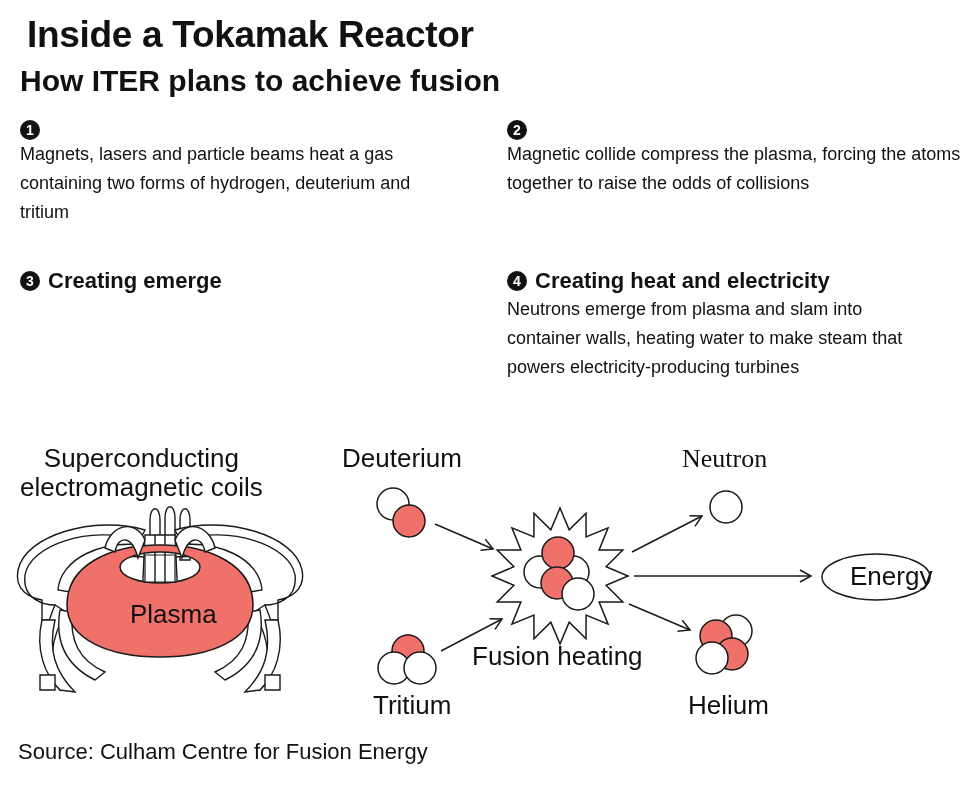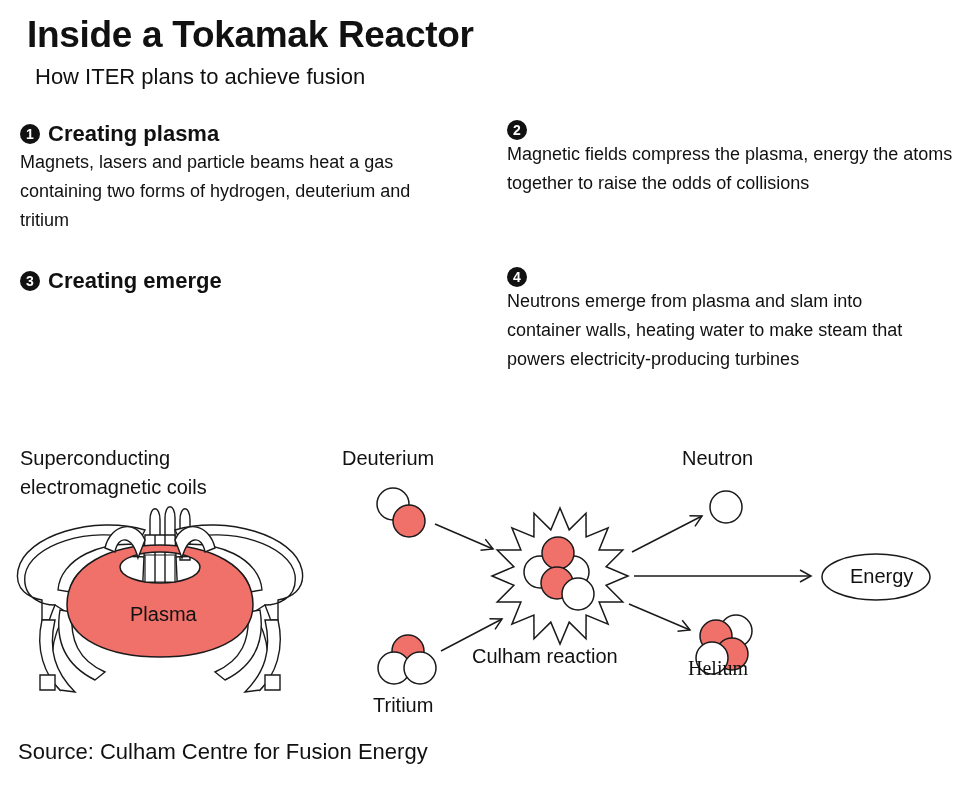--- a/index.html
+++ b/index.html
@@ -1,64 +1,64 @@
 <!DOCTYPE html>
 <html><head>
   <meta charset="utf-8">
   <style>
     html, body { margin: 0; padding: 0; background: #ffffff; }
     body { width: 970px; height: 804px; position: relative; overflow: hidden;
            font-family: "Liberation Sans", sans-serif; color: #111111; }
     .title { position: absolute; left: 27px; top: 14px; font-size: 37px; font-weight: bold; letter-spacing: -0.3px; }
-    .subtitle { position: absolute; left: 35px; top: 64px; font-size: 22px; font-weight: normal; }
+    .subtitle { position: absolute; left: 20px; top: 64px; font-size: 30px; font-weight: bold; }
     .step { position: absolute; width: 460px; }
     .step .head { font-size: 22px; font-weight: bold; line-height: 28px; display: flex; align-items: center; }
     .step .num { display: inline-flex; width: 20px; height: 20px; border-radius: 50%; background: #111;
                  color: #fff; font-size: 14px; font-weight: bold; align-items: center; justify-content: center;
                  margin-right: 8px; }
     .step .body { font-size: 18px; line-height: 29px; }
     #s1 { left: 20px; top: 120px; }
     #s2 { left: 507px; top: 120px; }
     #s3 { left: 20px; top: 267px; }
     #s4 { left: 507px; top: 267px; }
-    .lbl { position: absolute; font-size: 20px; line-height: 29px; }
+    .lbl { position: absolute; font-size: 26px; line-height: 29px; text-align: center; }
     .source { position: absolute; left: 18px; top: 739px; font-size: 22px; }
     svg#diagram { position: absolute; left: 0; top: 0; }
   </style>
 </head>
 <body>
 
 <div class="title">Inside a Tokamak Reactor</div>
 <div class="subtitle">How ITER plans to achieve fusion</div>
 
 <div class="step" id="s1">
   <div class="head">
     <span class="num">1</span>
-    <span>Creating plasma</span>
   </div>
   <div class="body" style="width:420px">Magnets, lasers and particle beams heat a gas containing two forms of hydrogen, deuterium and tritium</div>
 </div>
 
 <div class="step" id="s2">
   <div class="head">
     <span class="num">2</span>
   </div>
-  <div class="body" style="width:455px">Magnetic fields compress the plasma, energy the atoms together to raise the odds of collisions</div>
+  <div class="body" style="width:455px">Magnetic collide compress the plasma, forcing the atoms together to raise the odds of collisions</div>
 </div>
 
 <div class="step" id="s3">
   <div class="head">
     <span class="num">3</span>
     <span>Creating emerge</span>
   </div>
 </div>
 
 <div class="step" id="s4">
   <div class="head">
     <span class="num">4</span>
+    <span>Creating heat and electricity</span>
   </div>
   <div class="body" style="width:420px">Neutrons emerge from plasma and slam into container walls, heating water to make steam that powers electricity-producing turbines</div>
 </div>
 
 <svg id="diagram" width="970" height="804">
   <defs>
     <marker id="arrowhead" markerWidth="14" markerHeight="14" refX="12" refY="7" orient="auto" markerUnits="userSpaceOnUse">
       <path d="M1,1 L12,7 L1,13" fill="none" stroke="#1a1a1a" stroke-width="1.5"></path>
     </marker>
   </defs>
@@ -145,18 +145,18 @@
   <ellipse cx="876" cy="577" rx="54" ry="23" fill="#ffffff" stroke="#1a1a1a" stroke-width="1.5"></ellipse>
 </svg>
 
 <div class="lbl" style="left:20px; top:444px;">
   <div>Superconducting</div>
   <div>electromagnetic coils</div>
 </div>
 <div class="lbl" style="left:130px; top:600px;">Plasma</div>
 <div class="lbl" style="left:342px; top:444px;">Deuterium</div>
 <div class="lbl" style="left:373px; top:691px;">Tritium</div>
-<div class="lbl" style="left:472px; top:642px;">Culham reaction</div>
-<div class="lbl" style="left:682px; top:444px;">Neutron</div>
-<div class="lbl" style="left:688px; top:654px;font-family:Liberation Serif, serif;">Helium</div>
+<div class="lbl" style="left:472px; top:642px;">Fusion heating</div>
+<div class="lbl" style="left:682px; top:444px;font-family:Liberation Serif, serif;">Neutron</div>
+<div class="lbl" style="left:688px; top:691px;">Helium</div>
 <div class="lbl" style="left:850px; top:562px;">Energy</div>
 
 <div class="source">Source: Culham Centre for Fusion Energy</div>
 
 </body></html>

